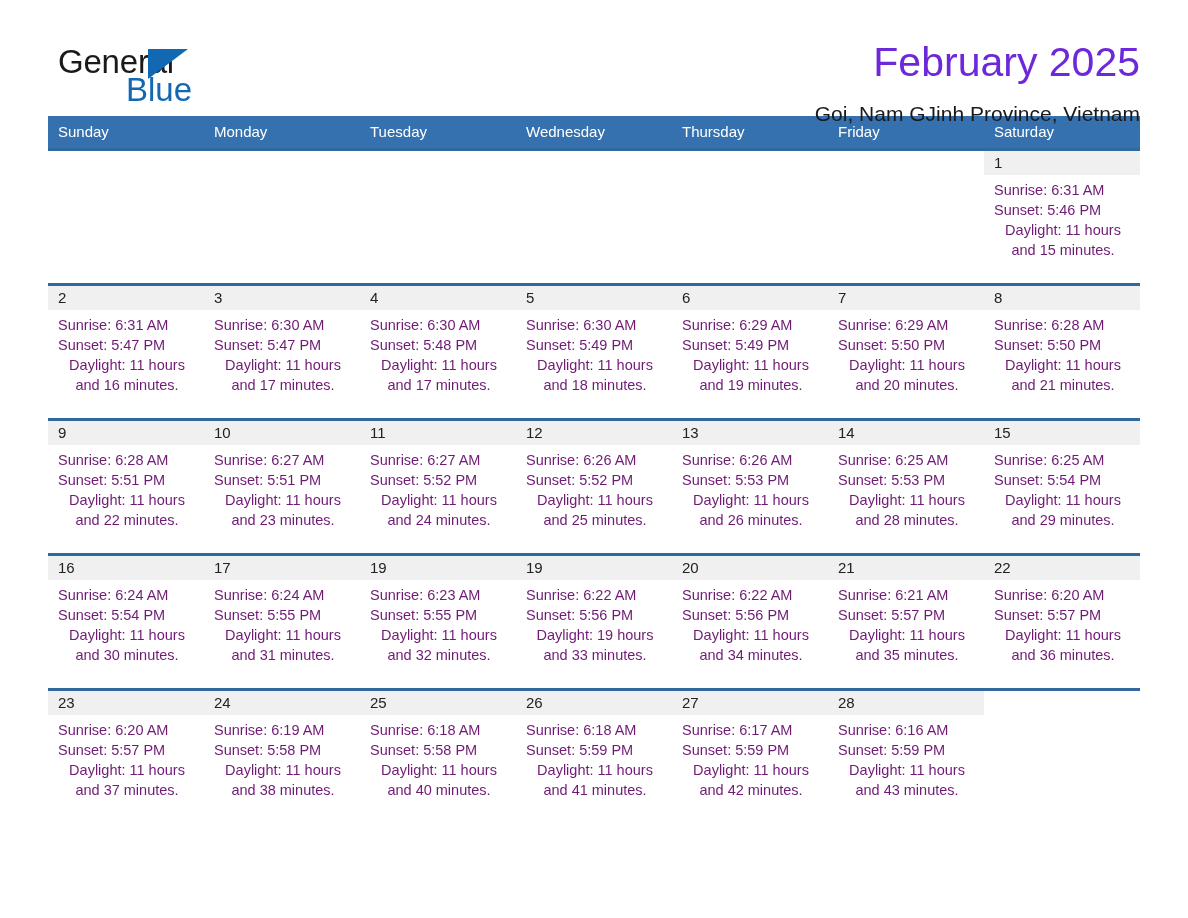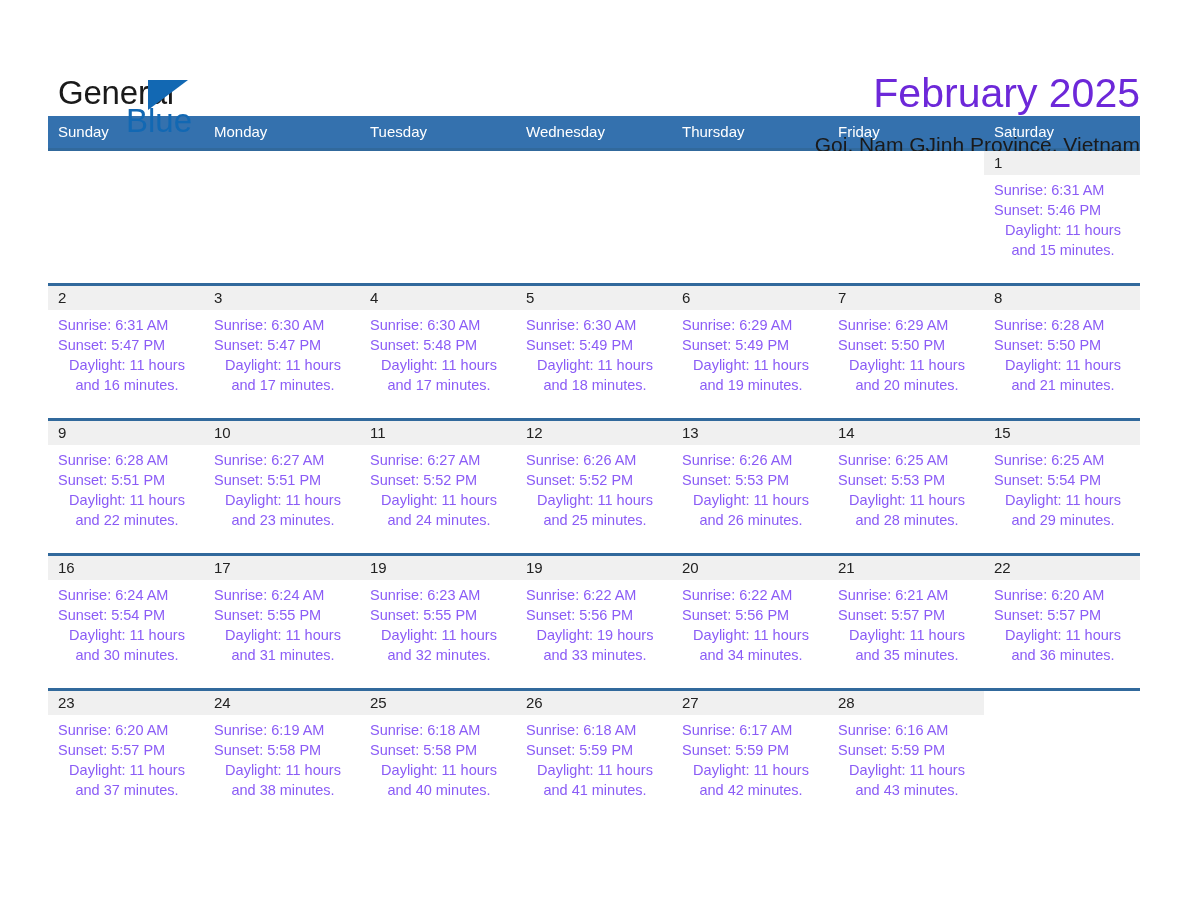--- a/index.html
+++ b/index.html
@@ -21,21 +21,21 @@
     height: 918px;
     box-sizing: border-box;
     padding: 0 48px;
   }
 
   
   .header {
     display: flex;
     align-items: flex-start;
     justify-content: space-between;
-    padding-top: 68px;
+    padding-top: 37px;
     height: 108px;
     box-sizing: border-box;
   }
   .brand {
     position: relative;
     width: 160px;
     height: 72px;
     flex: 0 0 auto;
   }
   .brand-general {
@@ -130,21 +130,21 @@
     font-size: 15px;
     color: #222222;
   }
   .daycell.blank .daynum-band {
     background: #ffffff;
   }
   .details {
     padding: 5px 8px 0 10px;
     font-size: 14.5px;
     line-height: 20px;
-    color: #8b5cf6;
+    color: #701a75;
   }
   .details div {
     white-space: nowrap;
   }
   .details .daylight {
     white-space: normal;
     text-align: center;
   }
 </style>
 </head>

